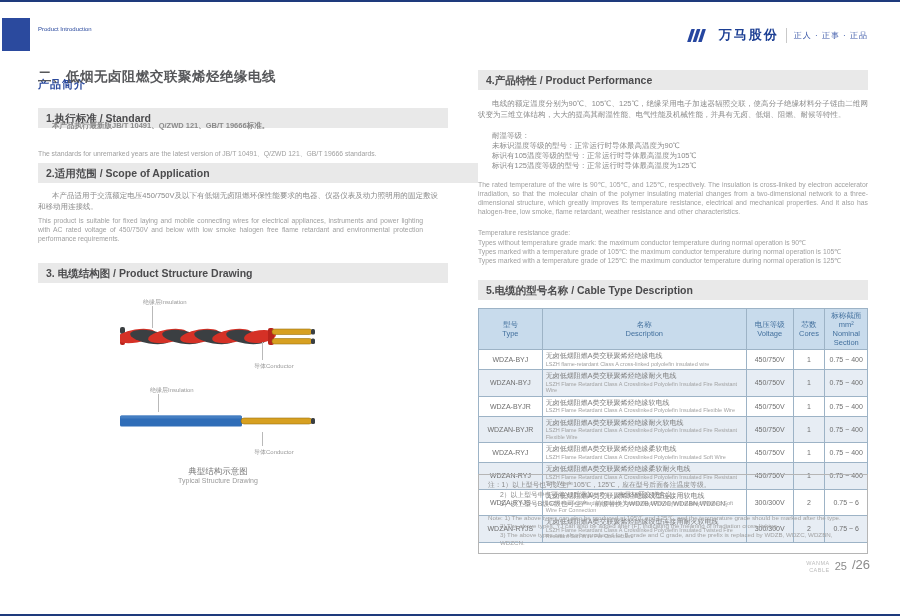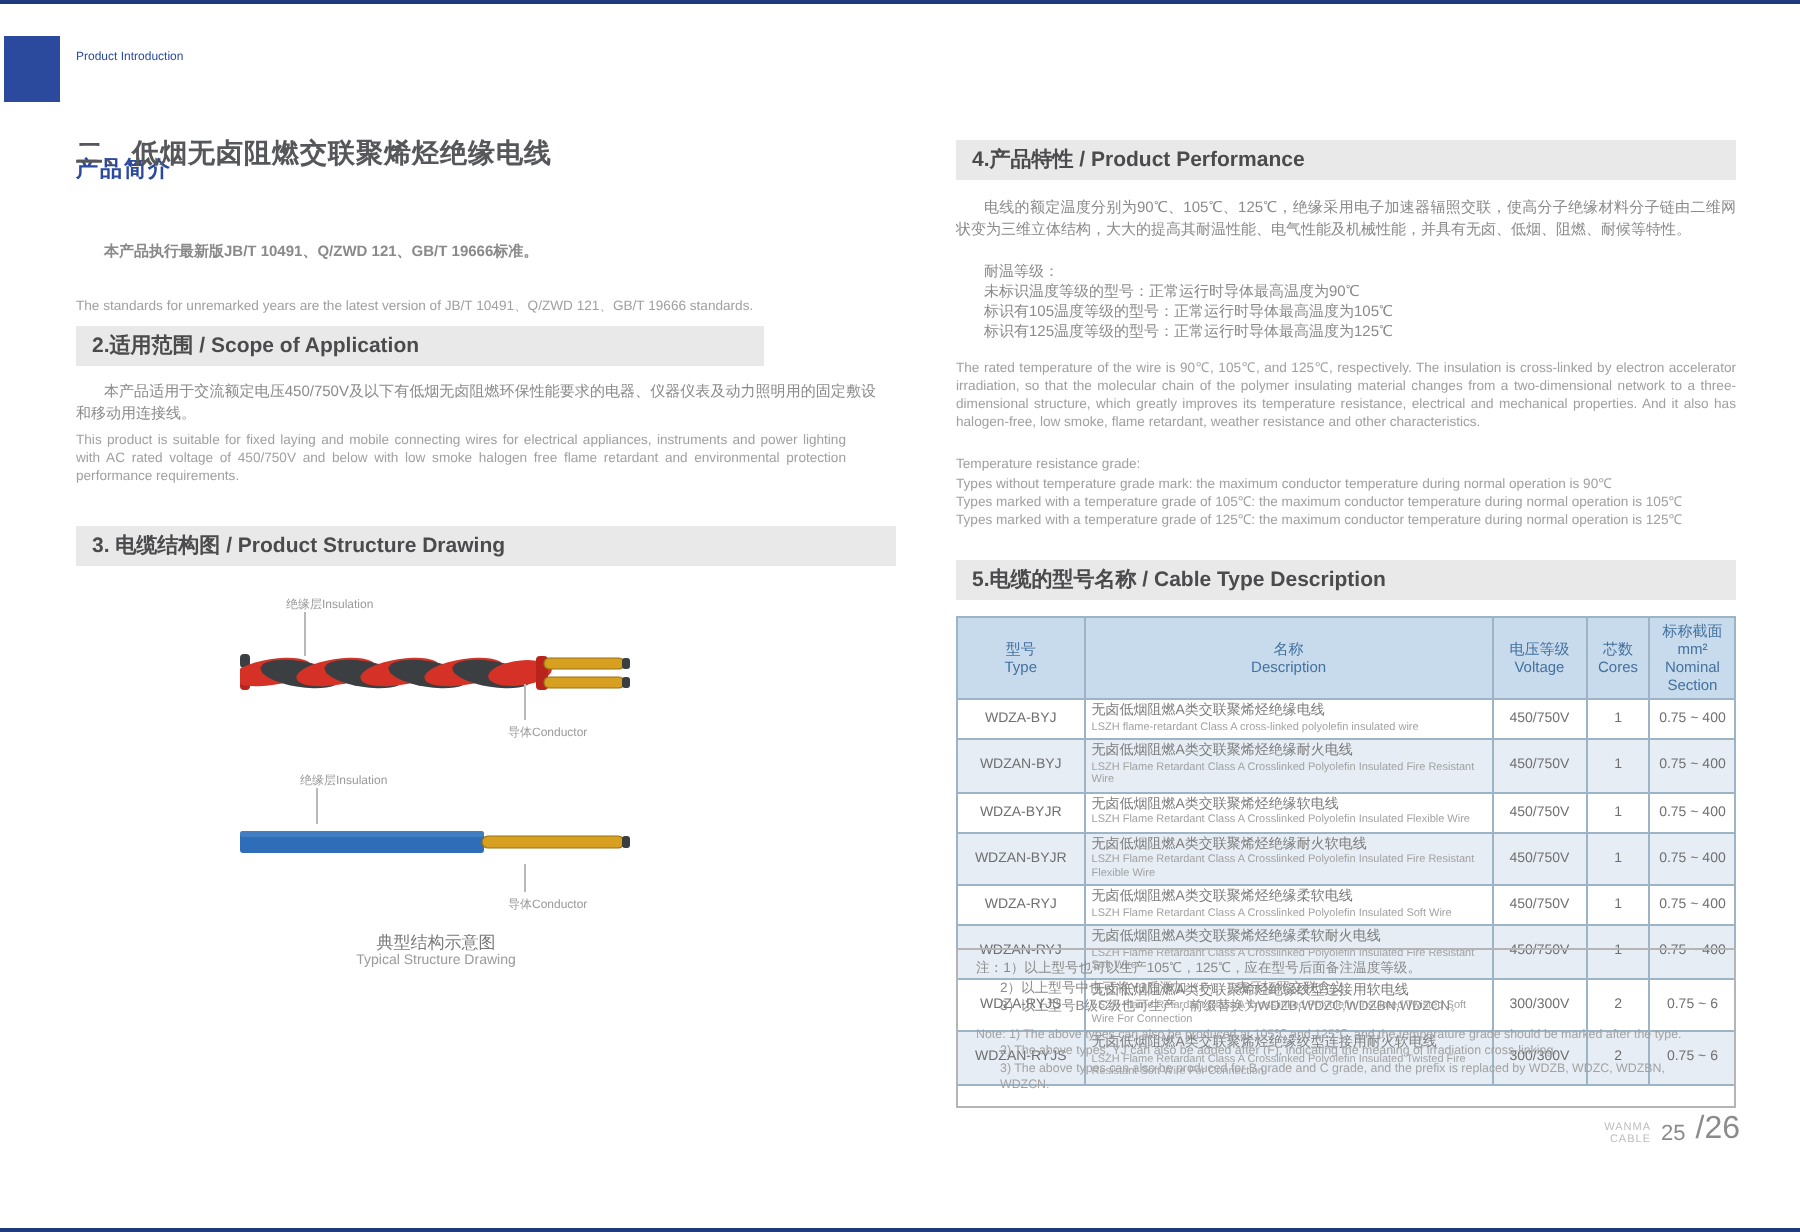--- a/index.html
+++ b/index.html
@@ -51,40 +51,55 @@
   .notes { position:absolute; left:0; width:390px; border:1px solid #b5b5b5; padding:5px 9px; }
   .note-cn { font-size:6.8px; color:#8a8a8a; line-height:9.5px; }
   .note-en { font-size:6.2px; color:#a2a2a2; line-height:8.5px; }
   .note-ind { padding-left:12px; }
   .note-gap { height:5px; }
 
   
   .footer { position:absolute; right:30px; top:556px; display:flex; align-items:center; gap:5px; }
   .f-brand { text-align:right; font-size:5.5px; color:#bcbcbc; line-height:6.5px; letter-spacing:.5px; margin-top:4px; }
   .f-num { font-size:11px; color:#8b8b8b; margin-top:3px; }
-  .f-den { font-size:16px; color:#8b8b8b; }
+  .f-den { font-size:13px; color:#8b8b8b; }
 </style>
 </head>
 <body>
 
 <div class="page">
   <div class="edge top"></div>
   <div class="edge bottom"></div>
 
   <div class="eyebrow-square"></div>
   <div class="eyebrow-en">Product Introduction</div>
   <div class="eyebrow-cn">产品简介</div>
 
+  <div class="brand">
+    <span style="display:inline-block; line-height:0;">
+      <svg width="26" height="17" viewBox="0 0 26 17">
+        <g fill="#2646a0" transform="skewX(-18) translate(6,0)">
+          <rect x="0" y="2" width="3.6" height="13" rx="0.5"></rect>
+          <rect x="5.5" y="2" width="3.6" height="13" rx="0.5"></rect>
+          <rect x="11" y="2" width="3.6" height="13" rx="0.5"></rect>
+        </g>
+      </svg>
+    </span>
+    <span class="brand-name">万马股份</span>
+    <span class="brand-div"></span>
+    <span class="brand-slogan">正人 · 正事 · 正品</span>
+  </div>
 
   <div class="abs title-cn" style="left:38px; top:68px;">二、低烟无卤阻燃交联聚烯烃绝缘电线</div>
 
+  <div class="abs bar" style="left:38px; top:108px; width:410px;">1.执行标准 / Standard</div>
   <div class="abs cn indent" style="left:38px; top:120px; width:400px;font-weight:bold;">本产品执行最新版JB/T 10491、Q/ZWD 121、GB/T 19666标准。</div>
   <div class="abs en" style="left:38px; top:149px; width:400px;">The standards for unremarked years are the latest version of JB/T 10491、Q/ZWD 121、GB/T 19666 standards.</div>
 
-  <div class="abs bar" style="left:38px; top:163px; width:344px;">2.适用范围 / Scope of Application</div>
+  <div class="abs bar" style="left:38px; top:163px; width:440px;">2.适用范围 / Scope of Application</div>
   <div class="abs cn indent" style="left:38px; top:190px; width:400px;">本产品适用于交流额定电压450/750V及以下有低烟无卤阻燃环保性能要求的电器、仪器仪表及动力照明用的固定敷设和移动用连接线。</div>
   <div class="abs en" style="left:38px; top:216px; width:385px;">This product is suitable for fixed laying and mobile connecting wires for electrical appliances, instruments and power lighting with AC rated voltage of 450/750V and below with low smoke halogen free flame retardant and environmental protection performance requirements.</div>
 
   <div class="abs bar" style="left:38px; top:263px; width:410px;">3. 电缆结构图 / Product Structure Drawing</div>
 
   <div class="figure">
     <div class="fig-label" style="left:105px; top:8px;">绝缘层Insulation</div>
     <div class="leader" style="left:114px; top:16px; height:22px;"></div>
 
     <span class="abs" style="left:82px; top:30px; line-height:0;">

